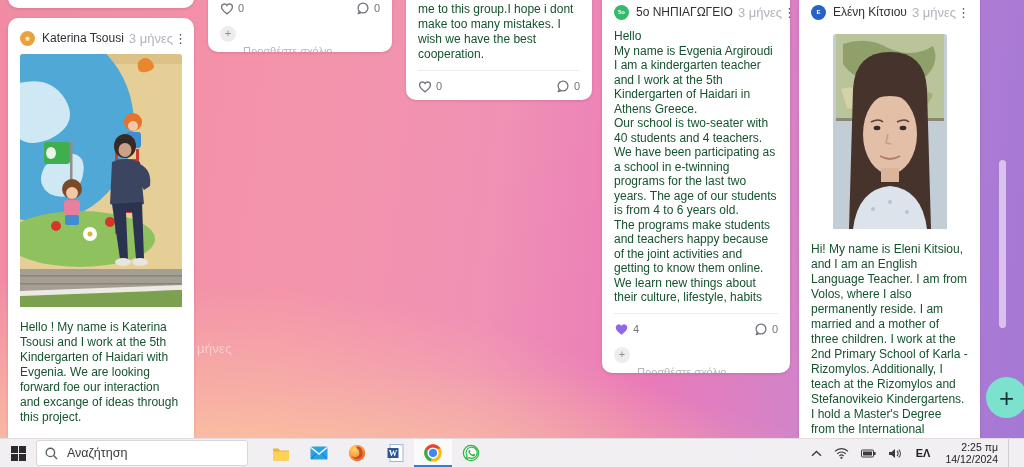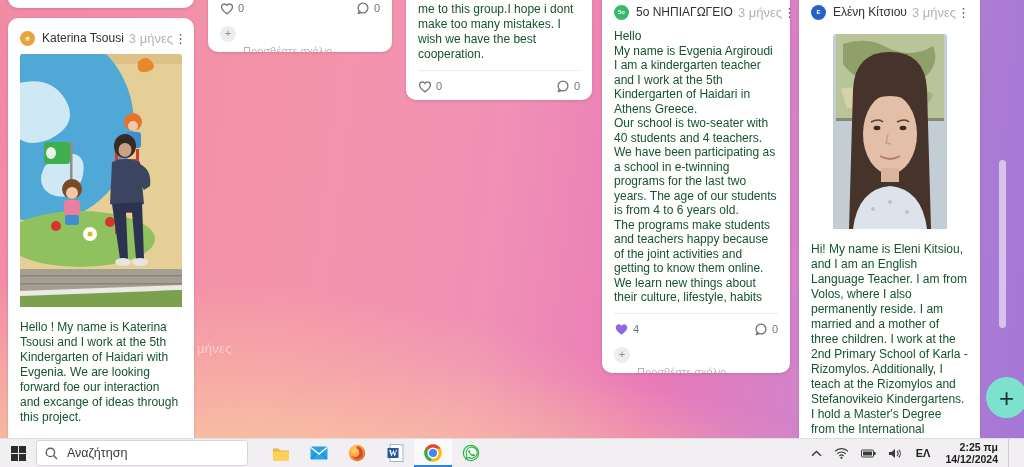--- a/index.html
+++ b/index.html
@@ -59,21 +59,21 @@
   .win-logo span{background:#2b2b2b;}
   .tb-search{width:212px;height:23px;background:#fff;border:1px solid #d9d5d9;border-radius:3px;
     display:flex;align-items:center;padding:12px 8px;gap:9px;box-sizing:border-box;cursor:text;}
   .tb-search-text{font-size:12.5px;color:#3a3a3a;}
   .tb-icons{display:flex;align-items:center;margin-left:14px;}
   .tb-icon{width:38px;height:29px;display:flex;align-items:center;justify-content:center;cursor:pointer;position:relative;}
   .tb-icon.active{background:#fbfafb;box-shadow:inset 0 -3px 0 #2f7fe0;}
   .tb-tray{margin-left:auto;display:flex;align-items:center;gap:6px;padding-right:10px;}
   .tray-item{display:flex;align-items:center;justify-content:center;height:29px;padding:0 3px;cursor:pointer;color:#3c3c3c;}
   .tray-lang{font-size:11px;color:#222;font-weight:bold;padding:0 5px;}
-  .tray-clock{font-size:10.5px;color:#1d1d1d;text-align:right;line-height:12px;padding:0 4px;cursor:pointer;font-weight:bold;}
+  .tray-clock{font-size:10.5px;color:#1d1d1d;text-align:right;line-height:12px;padding:0 4px;cursor:pointer;}
   .show-desktop{width:5px;height:29px;border-left:1px solid #cfcbcf;cursor:pointer;}
 </style>
 </head>
 <body>
 
 <div id="board">
 
   <div class="watermark">μήνες</div>
 
   <div class="card" style="left:8px;top:-36px;width:186px;height:44px;"></div>

